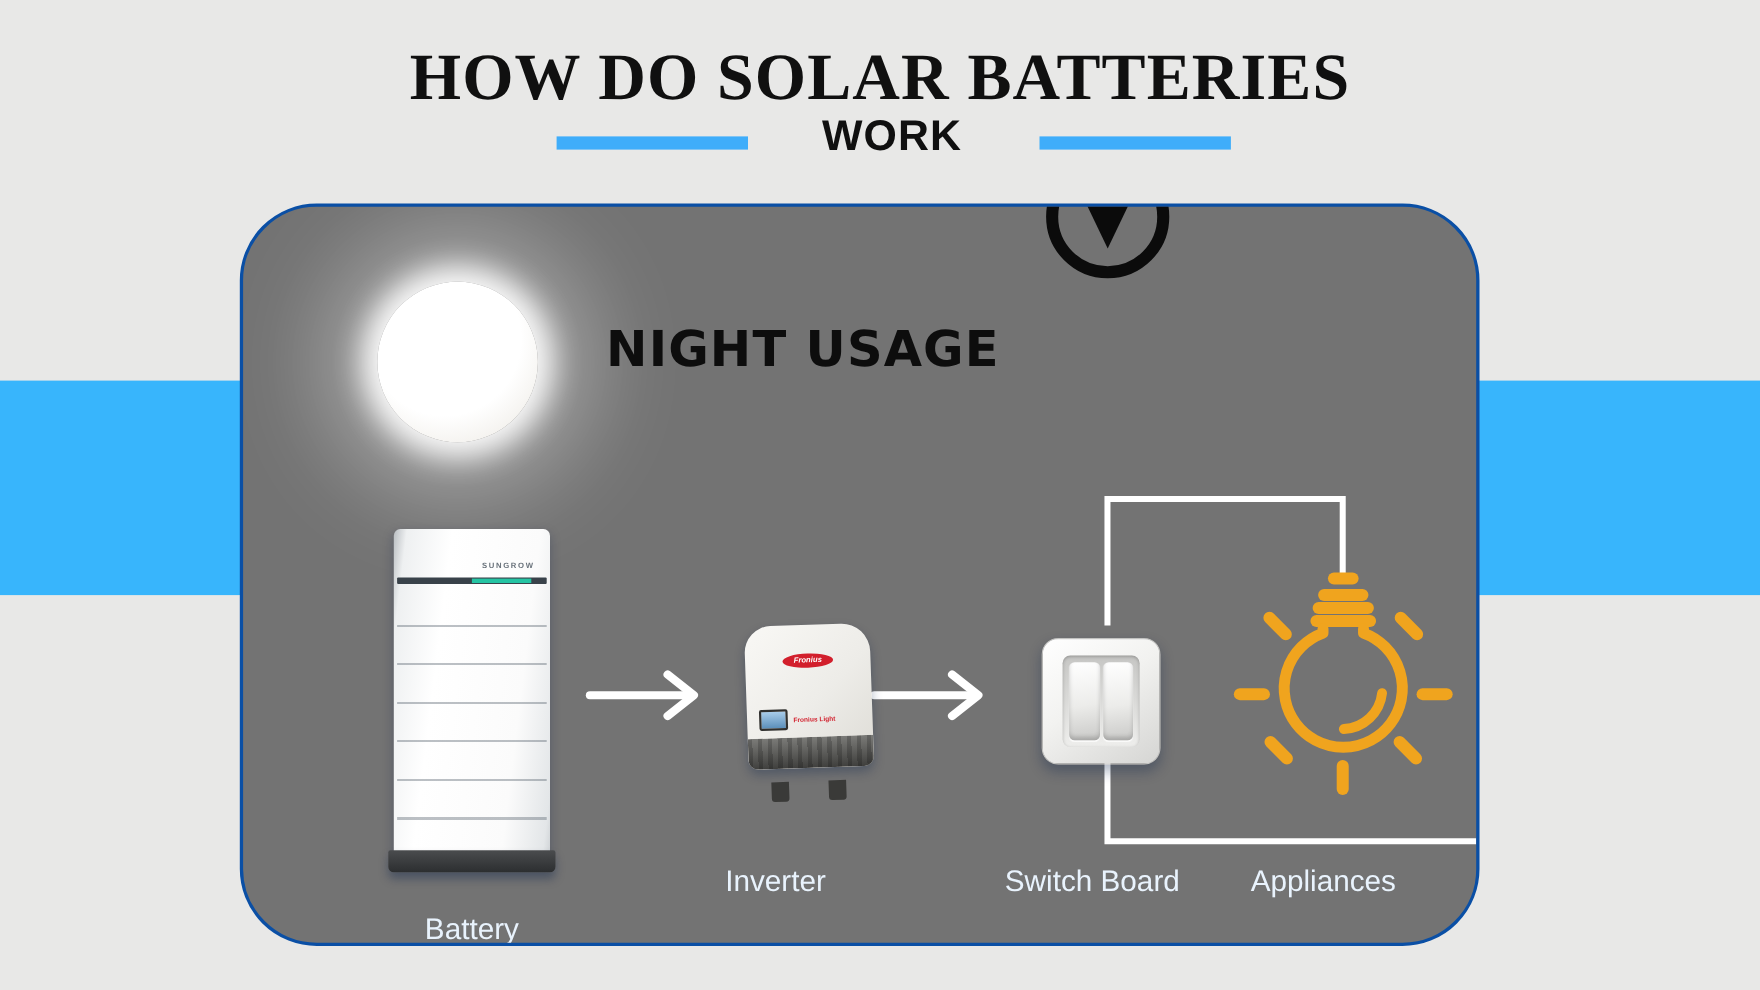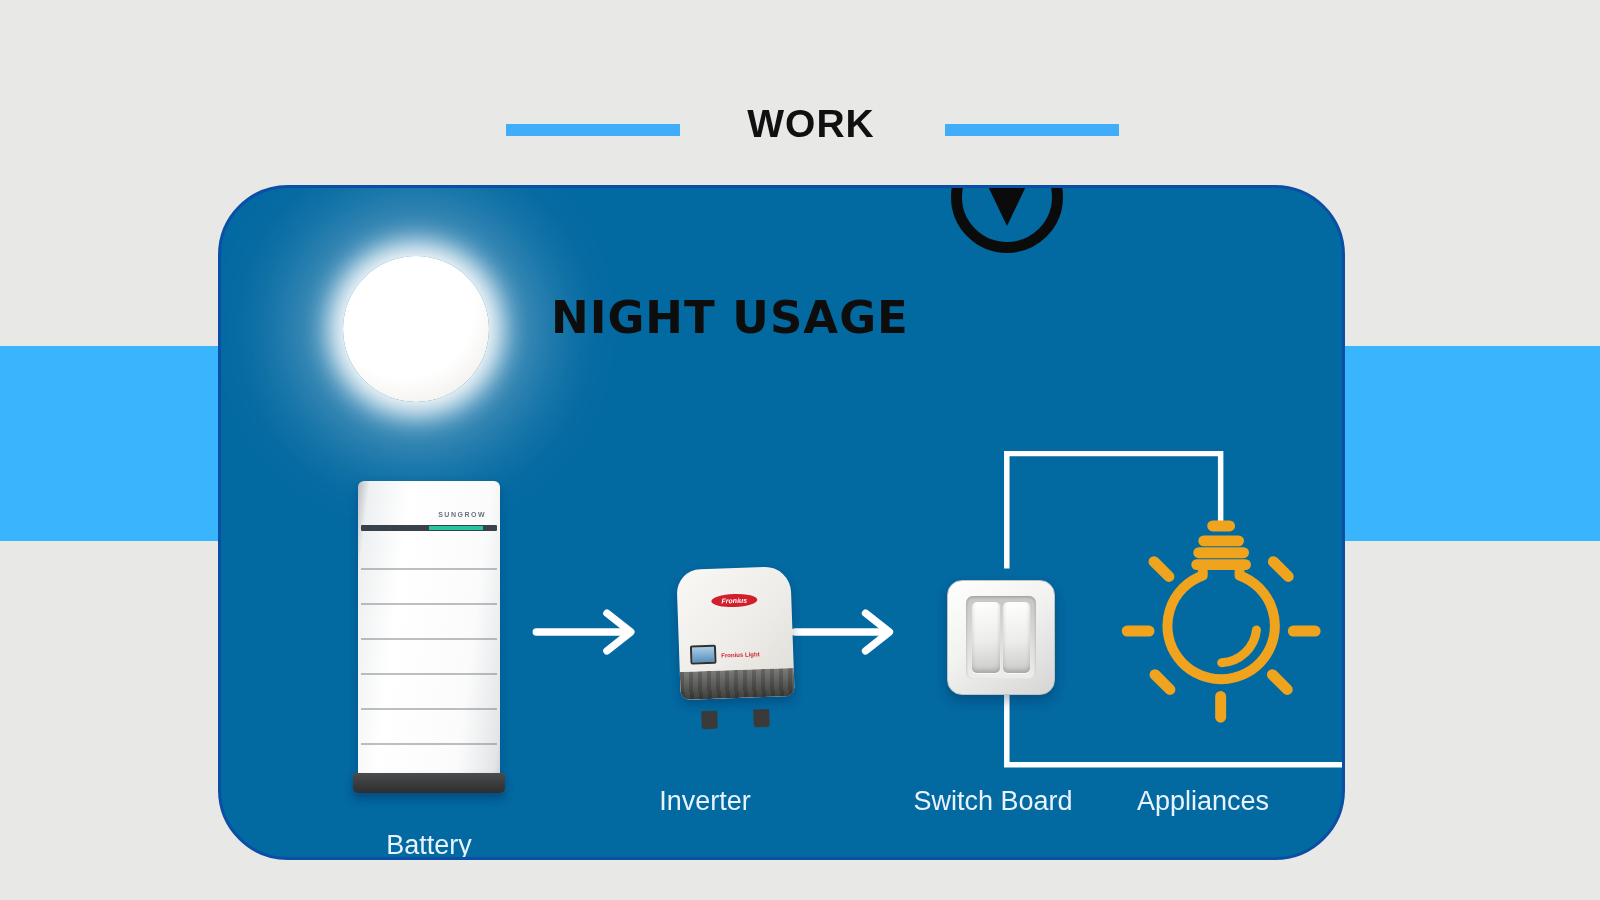--- a/index.html
+++ b/index.html
@@ -20,21 +20,21 @@
     font-size:39px;line-height:1;color:#101010;letter-spacing:1px;margin:0;
   }
   .accent-bar{position:absolute;top:124px;width:174px;height:12px;background:#3fadfa;}
   .accent-bar.left{left:506px;}
   .accent-bar.right{left:945px;}
   
   .band{position:absolute;left:0;top:346px;width:1600px;height:195px;background:#38b5fc;}
   
   .panel{
     position:absolute;left:218px;top:185px;width:1127px;height:675px;
-    background:#0369a1;border:3px solid #0a4fa5;border-radius:70px;
+    background:#737373;border:3px solid #0a4fa5;border-radius:70px;
     overflow:hidden;box-sizing:border-box;
   }
   
   .moon{
     position:absolute;left:122px;top:68px;width:146px;height:146px;border-radius:50%;
     background:radial-gradient(circle at 42% 36%,#ffffff 55%,#f3f1ed 80%,#ecebe7);
     box-shadow:0 0 26px 14px rgba(255,255,255,.95),0 0 85px 48px rgba(255,255,255,.38);
   }
   .night-heading{
     position:absolute;left:330px;top:103px;margin:0;
@@ -96,20 +96,21 @@
   .lbl-battery{left:208px;margin-top:44px;} .lbl-inverter{left:484px;}
   .lbl-switch{left:772px;} .lbl-appliances{left:982px;}
 </style>
 </head>
 <body>
 
 <div class="stage">
 
   <div class="band"></div>
 
+  <h1 class="title">HOW DO SOLAR BATTERIES</h1>
   <div class="accent-bar left"></div>
   <h2 class="subtitle">WORK</h2>
   <div class="accent-bar right"></div>
 
   <section class="panel">
 
     <div class="moon"></div>
     <h3 class="night-heading">NIGHT USAGE</h3>
 
     <div class="down-circle"></div>

